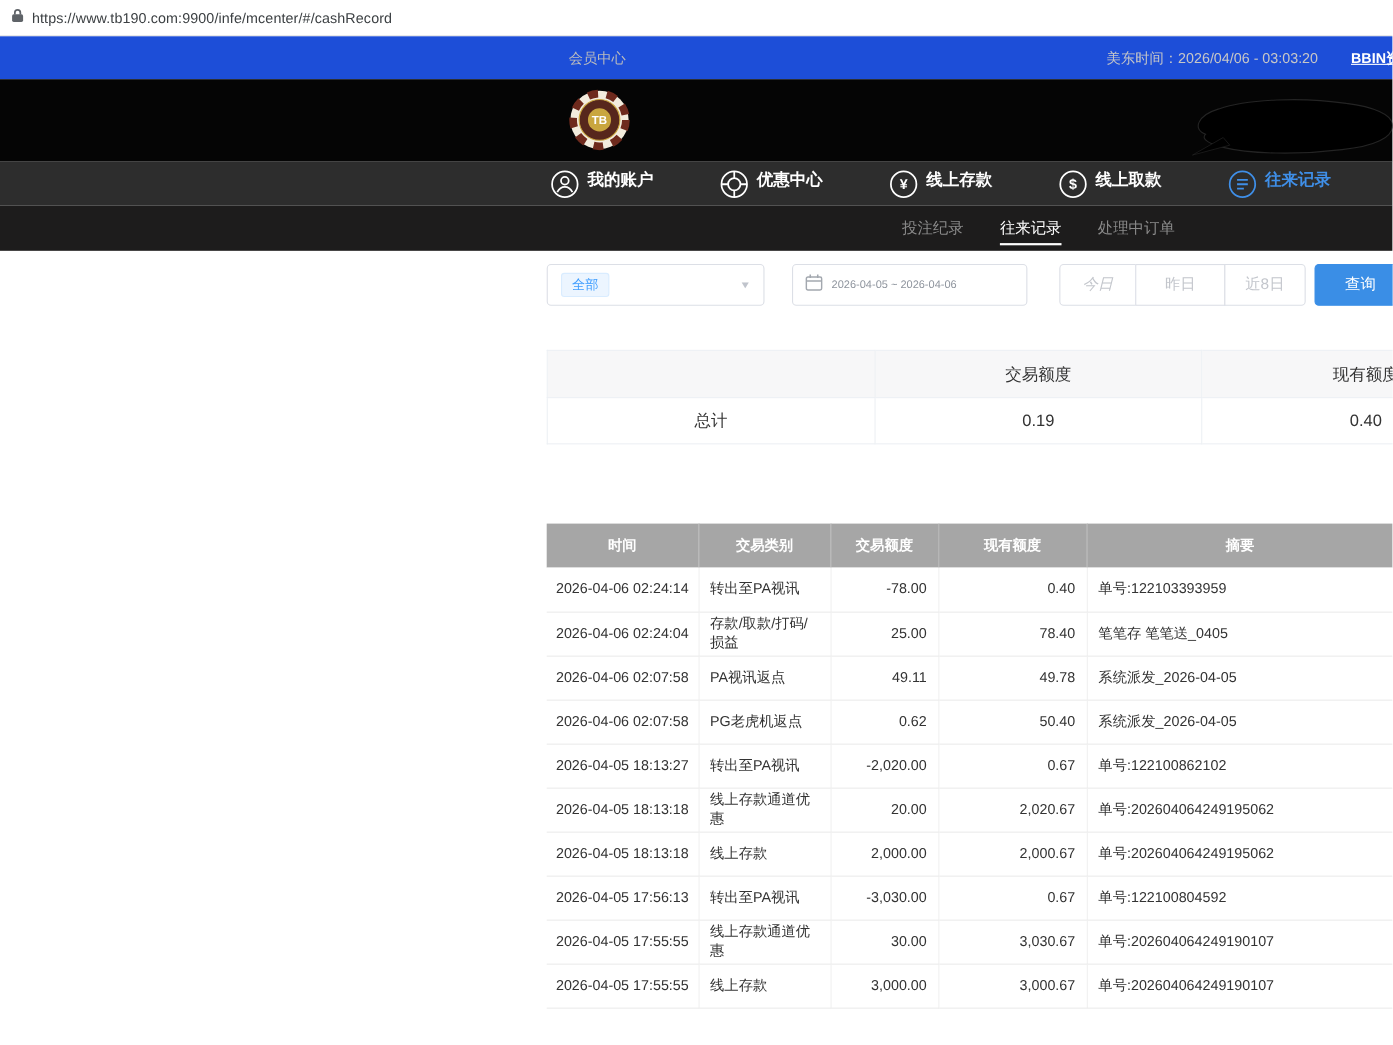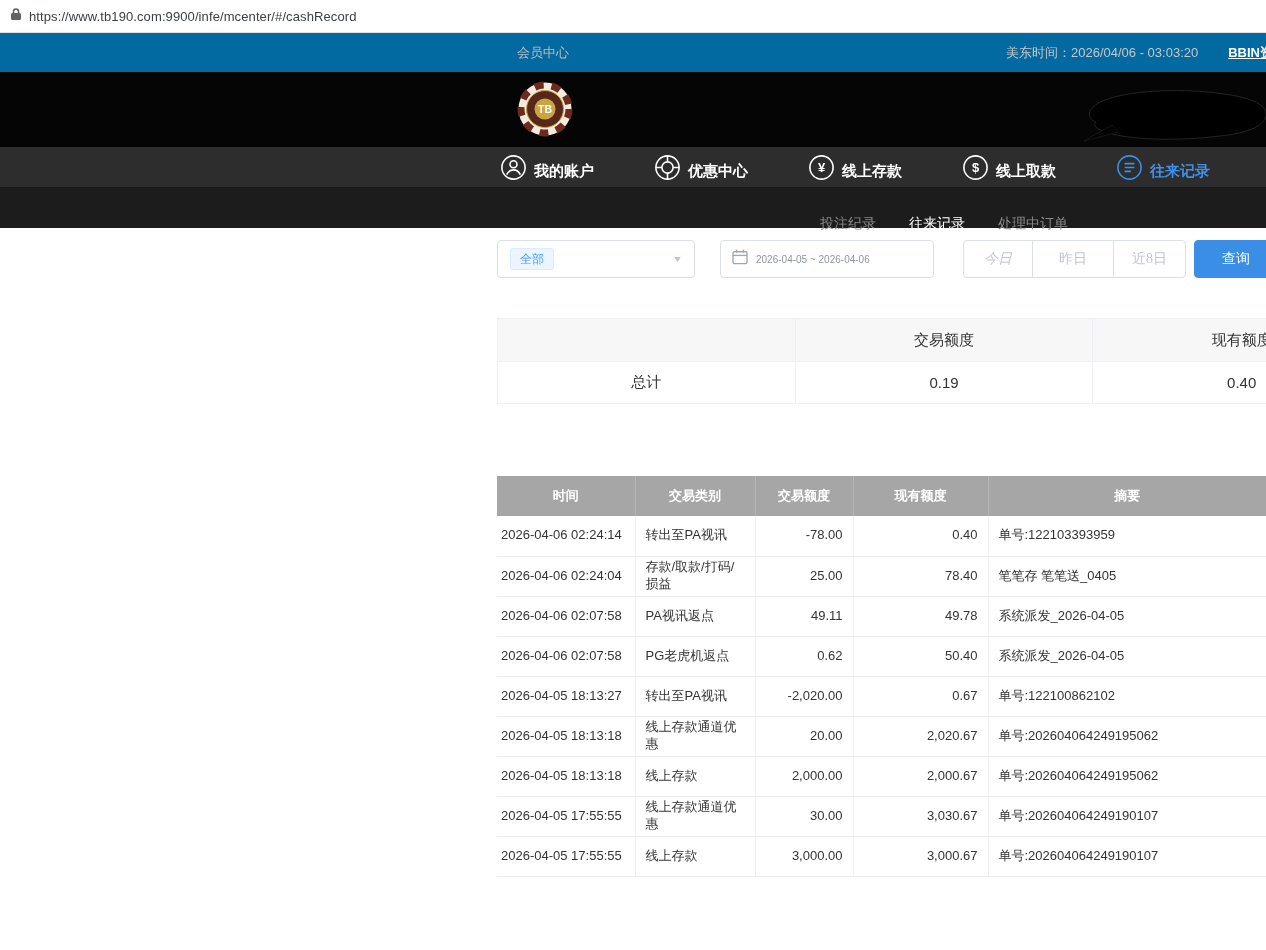--- a/index.html
+++ b/index.html
@@ -6,45 +6,45 @@
   html,body { width:1266px; height:950px; overflow:hidden; background:#fff;
     font-family:"Liberation Sans","DejaVu Sans",sans-serif; }
   body { position:relative; }
 
   
   .url-bar { position:absolute; top:0; left:0; right:0; height:33px; background:#fff;
     border-bottom:1px solid #e3e3e3; display:flex; align-items:center; padding-left:10px; gap:7px; }
   .url-text { font-size:13px; color:#3c4043; letter-spacing:.1px; }
 
   
-  .topbar { position:absolute; top:33px; left:0; right:0; height:39px; background:#0369a1; }
+  .topbar { position:absolute; top:33px; left:0; right:0; height:39px; background:#1d4ed8; }
   .topbar-member { position:absolute; left:517px; top:0; line-height:39px; color:#bdbdbd; font-size:13px; }
   .topbar-right { position:absolute; right:-7px; top:0; height:39px; display:flex; align-items:center; gap:30px; }
   .eastern-time { color:#c7c7c7; font-size:13px; }
   .bbin-link { color:#fff; font-size:13px; font-weight:bold; text-decoration:underline; cursor:pointer; white-space:nowrap; }
 
   
   .logo-band { position:absolute; top:72px; left:0; right:0; height:75px; background:#050505; }
   .logo { position:absolute; left:517px; top:9px; display:flex; align-items:center; gap:8px; }
   .brand-text { font-family:"Liberation Serif","DejaVu Serif",serif; font-size:46px; font-weight:bold;
     color:#e0ae2a; letter-spacing:5px; line-height:56px; text-shadow:0 1px 0 #7a5a10; }
   .redaction { position:absolute; left:1082px; top:16px; width:184px; height:54px; }
 
   
   .mainnav { position:absolute; top:147px; left:0; right:0; height:40px; background:#2d2d2d; }
   .mainnav-inner { position:absolute; left:500px; width:710px; top:0; height:40px;
     display:flex; justify-content:space-between; align-items:center; }
-  .nav-item { display:flex; align-items:flex-end; gap:7px; color:#fff; font-size:15px;
+  .nav-item { display:flex; align-items:flex-start; gap:7px; color:#fff; font-size:15px;
     font-weight:bold; cursor:pointer; white-space:nowrap; }
   .nav-item.active { color:#3f8fe8; }
   .nav-item svg { display:block; }
 
   
   .subnav { position:absolute; top:187px; left:0; right:0; height:41px; background:#1d1c1c; }
-  .subnav-inner { position:absolute; left:820px; top:0; height:41px; display:flex; gap:33px;margin-top:16px; }
+  .subnav-inner { position:absolute; left:820px; top:0; height:41px; display:flex; gap:33px; }
   .subnav-item { display:flex; align-items:center; height:100%; color:#8a8a8a; font-size:14px;
     cursor:pointer; position:relative; white-space:nowrap; }
   .subnav-item.active { color:#fff; }
   .subnav-item.active::after { content:""; position:absolute; left:0; right:0; bottom:5px;
     height:2px; background:#fff; }
 
   
   .content { position:absolute; top:228px; left:497px; width:900px; }
 
   
@@ -55,39 +55,39 @@
     padding:3px 9px; border-radius:3px; line-height:1.2; }
   .select-caret { position:absolute; right:11px; color:#c0c4cc; font-size:11px; transform:scaleY(.8); }
   .date-box { margin-left:25px; width:214px; height:38px; border:1px solid #dcdfe6; border-radius:4px;
     background:#fff; display:flex; align-items:center; padding:0 11px; gap:8px; cursor:pointer; }
   .date-value { color:#8f959e; font-size:10px; white-space:nowrap; }
   .btn-group { margin-left:29px; display:flex; }
   .qbtn { height:38px; border:1px solid #dcdfe6; background:#fff; color:#c3c6cc; font-size:14px;
     cursor:pointer; font-family:inherit; }
   .qbtn.b1 { padding:0 20px; border-radius:4px 0 0 4px;font-style:italic; }
   .qbtn.b2 { padding:0 26px; margin-left:-1px; }
-  .qbtn.b3 { padding:0 18px; margin-left:-1px; border-radius:0 4px 4px 0;font-family:Liberation Serif, serif; }
+  .qbtn.b3 { padding:0 18px; margin-left:-1px; border-radius:0 4px 4px 0; }
   .search-btn { margin-left:8px; width:84px; height:38px; background:#3a8ee6; border:1px solid #3a8ee6;
     border-radius:4px; color:#fff; font-size:14px; cursor:pointer; font-family:inherit; }
 
   
   .summary { position:absolute; top:90px; left:0; width:894px; border-collapse:collapse; }
   .summary td { border:1px solid #edf0f4; text-align:center; font-size:15px; color:#333; width:298px; }
   .summary .s-head td { background:#f7f7f8; height:43px; }
   .summary .s-body td { background:#fff; height:42px; }
 
   
   .records { position:absolute; top:248px; left:0; width:769px; border-collapse:collapse; table-layout:fixed; }
   .records th { background:#a6a6a6; color:#fff; font-size:13px; font-weight:bold; height:40px;
     border-right:1px solid #b6b6b6; text-align:center; }
   .records th:last-child { border-right:none; }
   .records td { height:40px; font-size:13px; color:#333; border-bottom:1px solid #ececec;
     border-right:1px solid #f1f1f1; padding:2px 10px; line-height:1.3; word-break:break-all; background:#fff; }
   .records td:last-child { border-right:none; }
-  .records td.c0 { text-align:left; padding:2px 4px;margin-top:36px; }
+  .records td.c0 { text-align:center; padding:2px 4px;margin-top:36px; }
   .records td.c1 { text-align:left; }
   .records td.c2, .records td.c3 { text-align:right; }
   .records td.c4 { text-align:left; }
 </style>
 </head>
 <body>
 
 <div class="url-bar">
   <span>
     <svg width="12" height="14" viewBox="0 0 12 14">
@@ -287,20 +287,27 @@
           <td class="c4">单号:202604064249195062</td>
         </tr>
         <tr>
           <td class="c0">2026-04-05 18:13:18</td>
           <td class="c1">线上存款</td>
           <td class="c2">2,000.00</td>
           <td class="c3">2,000.67</td>
           <td class="c4">单号:202604064249195062</td>
         </tr>
         <tr>
+          <td class="c0">2026-04-05 17:56:13</td>
+          <td class="c1">转出至PA视讯</td>
+          <td class="c2">-3,030.00</td>
+          <td class="c3">0.67</td>
+          <td class="c4">单号:122100804592</td>
+        </tr>
+        <tr>
           <td class="c0">2026-04-05 17:55:55</td>
           <td class="c1">线上存款通道优惠</td>
           <td class="c2">30.00</td>
           <td class="c3">3,030.67</td>
           <td class="c4">单号:202604064249190107</td>
         </tr>
         <tr>
           <td class="c0">2026-04-05 17:55:55</td>
           <td class="c1">线上存款</td>
           <td class="c2">3,000.00</td>

